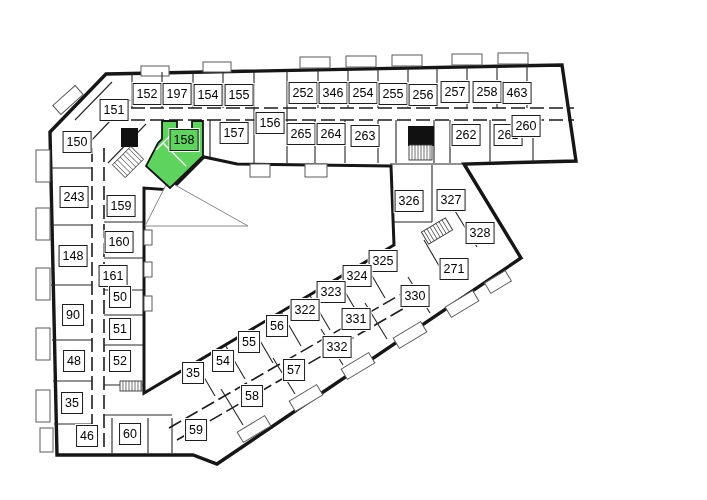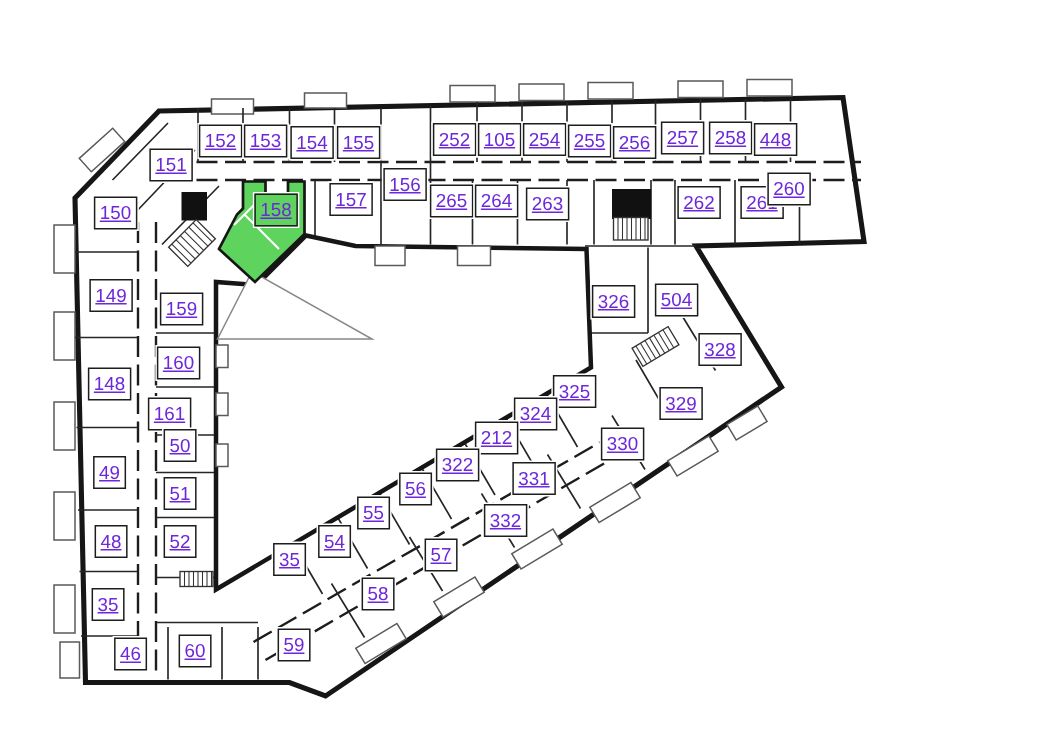--- a/index.html
+++ b/index.html
@@ -4,28 +4,27 @@
 <style>
   html,body{margin:0;padding:0;background:#ffffff;}
   #stage{position:relative;width:707px;height:500px;background:#ffffff;overflow:hidden;
          font-family:"Liberation Sans", sans-serif;}
   #plan-svg{position:absolute;left:0;top:0;}
   .lbl{
     position:absolute;
     transform:translate(-50%,-50%);
     background:#ffffff;
     border:1.4px solid #1d1d1d;
-    color:#6d28d9;
+    color:#000000;
     font-size:12.5px;
     line-height:14px;
     padding:3px 3px;
     white-space:nowrap;
     box-shadow:0 0 0 1px #ffffff;
     cursor:pointer;
-    text-decoration:underline;
   }
   .wall{stroke:#161616;fill:#ffffff;}
   .part{stroke:#262626;stroke-width:1.1;fill:none;}
   .corr{stroke:#1d1d1d;stroke-width:1.6;fill:none;stroke-dasharray:14 5;}
   .balc{stroke:#5a5a5a;stroke-width:1;fill:#ffffff;}
   .hatchbox{stroke:#333;stroke-width:0.9;fill:#ffffff;}
   .rung{stroke:#333;stroke-width:0.7;fill:none;}
   .core{fill:#111111;}
 </style>
 </head>
@@ -139,67 +138,67 @@
     </g>
     <g transform="translate(437,231) rotate(-31)">
       <rect class="hatchbox" x="-14" y="-7" width="28" height="14"></rect>
       <path class="rung" d="M-11,-7 V7 M-7.5,-7 V7 M-4,-7 V7 M-0.5,-7 V7 M3,-7 V7 M6.5,-7 V7 M10,-7 V7"></path>
     </g>
   </g>
 </svg>
 
 <div>
   <div class="lbl" style="left:77px;top:142px">150</div>
-  <div class="lbl" style="left:74px;top:197px">149</div>
+  <div class="lbl" style="left:74px;top:197px">243</div>
   <div class="lbl" style="left:73px;top:256px">148</div>
-  <div class="lbl" style="left:73px;top:315px">49</div>
+  <div class="lbl" style="left:73px;top:315px">90</div>
   <div class="lbl" style="left:74px;top:361px">48</div>
   <div class="lbl" style="left:72px;top:403px">35</div>
   <div class="lbl" style="left:87px;top:436px">46</div>
 
   <div class="lbl" style="left:114px;top:110px">151</div>
   <div class="lbl" style="left:121px;top:206px">159</div>
   <div class="lbl" style="left:119px;top:242px">160</div>
   <div class="lbl" style="left:113px;top:276px">161</div>
   <div class="lbl" style="left:120px;top:297px">50</div>
   <div class="lbl" style="left:120px;top:329px">51</div>
   <div class="lbl" style="left:120px;top:361px">52</div>
   <div class="lbl" style="left:130px;top:434px">60</div>
 
   <div class="lbl" style="left:147px;top:94px">152</div>
-  <div class="lbl" style="left:177px;top:94px">153</div>
+  <div class="lbl" style="left:177px;top:94px">197</div>
   <div class="lbl" style="left:208px;top:95px">154</div>
   <div class="lbl" style="left:239px;top:95px">155</div>
   <div class="lbl" style="left:270px;top:123px">156</div>
   <div class="lbl" style="left:234px;top:133px">157</div>
   <div class="lbl" style="left: 184px; top: 140px; background-color: rgb(94, 211, 94);">158</div>
 
   <div class="lbl" style="left:303px;top:93px">252</div>
-  <div class="lbl" style="left:333px;top:93px">105</div>
+  <div class="lbl" style="left:333px;top:93px">346</div>
   <div class="lbl" style="left:363px;top:93px">254</div>
   <div class="lbl" style="left:393px;top:94px">255</div>
   <div class="lbl" style="left:423px;top:95px">256</div>
   <div class="lbl" style="left:455px;top:92px">257</div>
   <div class="lbl" style="left:487px;top:92px">258</div>
-  <div class="lbl" style="left:517px;top:93px">448</div>
+  <div class="lbl" style="left:517px;top:93px">463</div>
   <div class="lbl" style="left:301px;top:134px">265</div>
   <div class="lbl" style="left:331px;top:134px">264</div>
   <div class="lbl" style="left:365px;top:136px">263</div>
   <div class="lbl" style="left:466px;top:135px">262</div>
   <div class="lbl" style="left:508px;top:135px">261</div>
   <div class="lbl" style="left:526px;top:126px">260</div>
 
   <div class="lbl" style="left:409px;top:201px">326</div>
-  <div class="lbl" style="left:451px;top:200px">504</div>
+  <div class="lbl" style="left:451px;top:200px">327</div>
   <div class="lbl" style="left:480px;top:233px">328</div>
-  <div class="lbl" style="left:454px;top:269px">329</div>
+  <div class="lbl" style="left:454px;top:269px">271</div>
   <div class="lbl" style="left:415px;top:296px">330</div>
   <div class="lbl" style="left:383px;top:261px">325</div>
   <div class="lbl" style="left:357px;top:276px">324</div>
-  <div class="lbl" style="left:331px;top:292px">212</div>
+  <div class="lbl" style="left:331px;top:292px">323</div>
   <div class="lbl" style="left:305px;top:310px">322</div>
   <div class="lbl" style="left:356px;top:319px">331</div>
   <div class="lbl" style="left:337px;top:347px">332</div>
 
   <div class="lbl" style="left:193px;top:373px">35</div>
   <div class="lbl" style="left:223px;top:361px">54</div>
   <div class="lbl" style="left:249px;top:342px">55</div>
   <div class="lbl" style="left:277px;top:326px">56</div>
   <div class="lbl" style="left:294px;top:370px">57</div>
   <div class="lbl" style="left:252px;top:396px">58</div>

